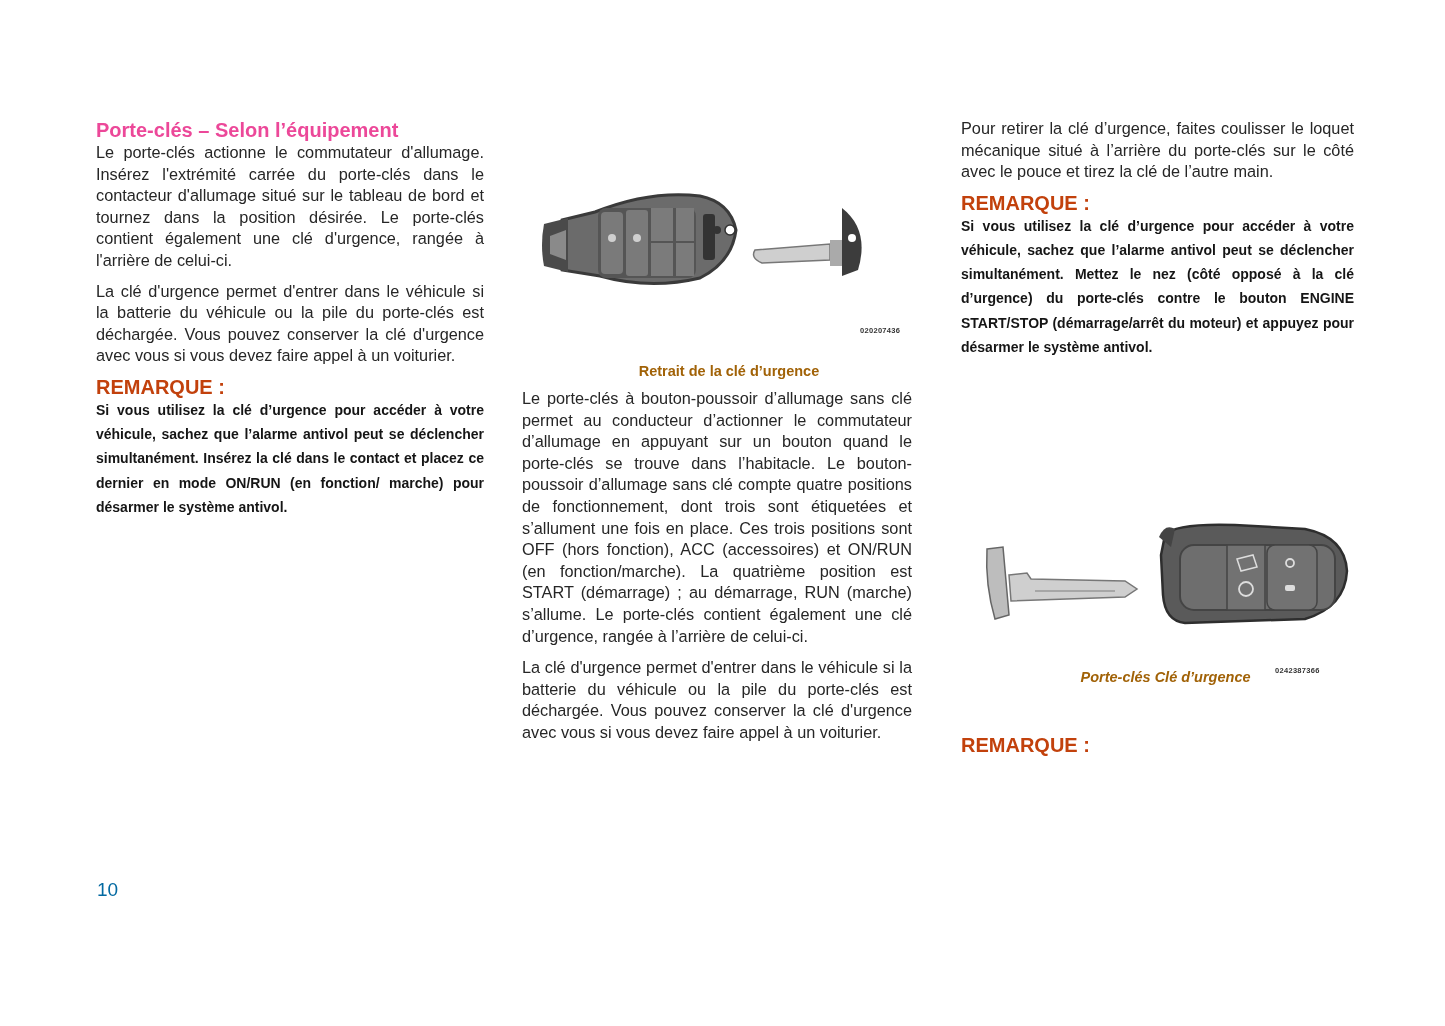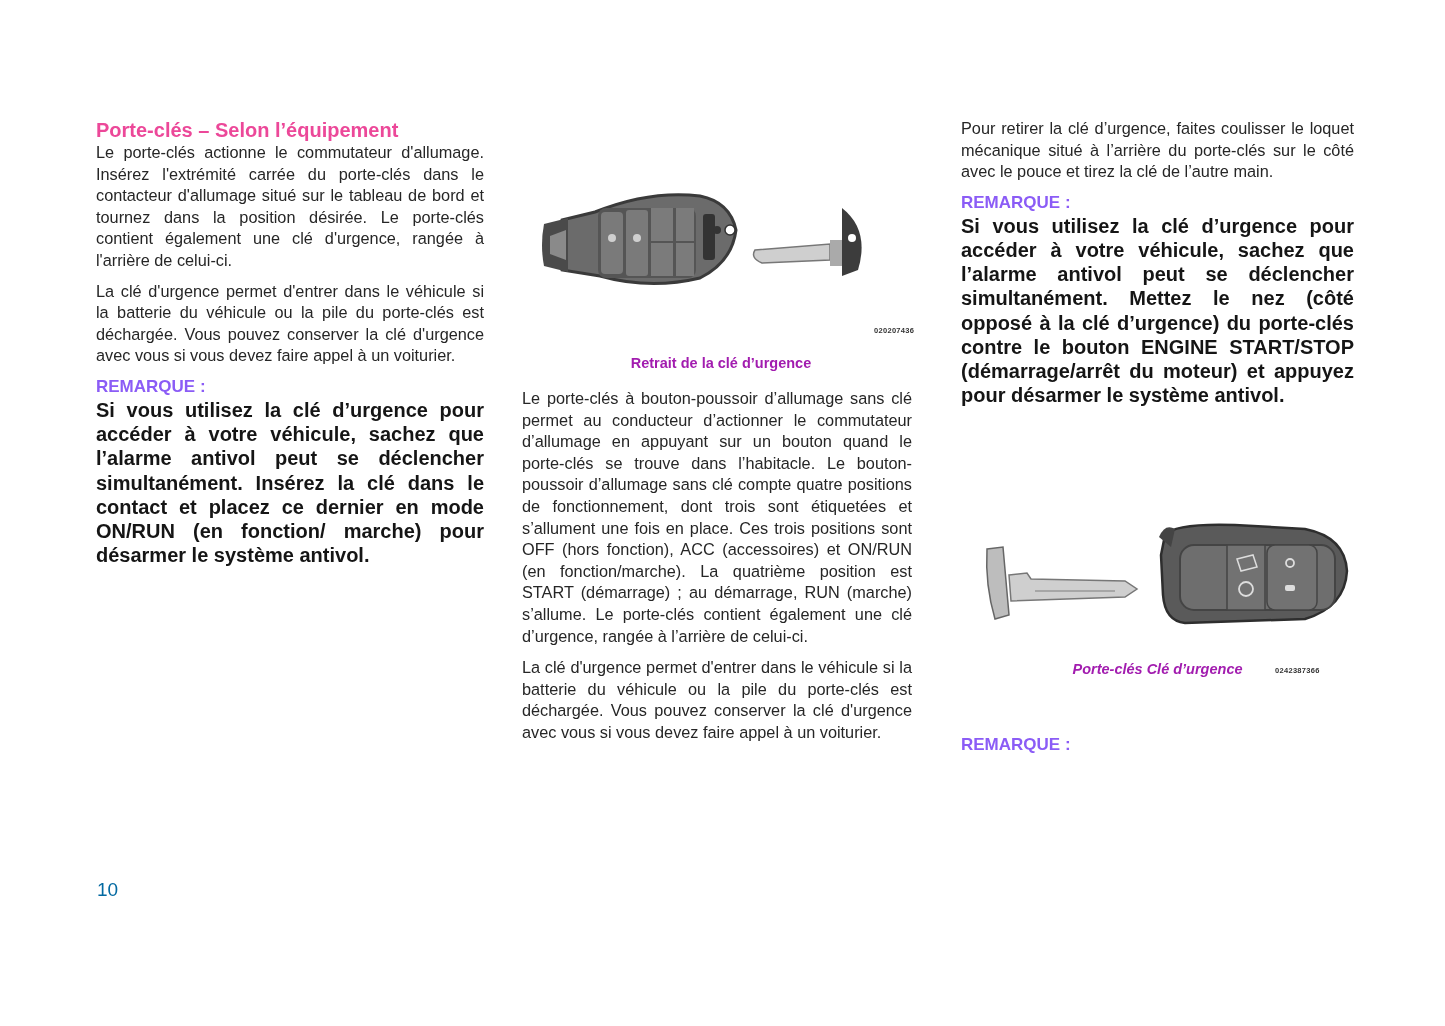--- a/index.html
+++ b/index.html
@@ -13,27 +13,27 @@
     .col-3 { left: 961px; width: 393px; }
 
     .p {
       font-size: 16.3px; line-height: 21.6px; text-align: justify;
       margin: 0; color: #262626;
     }
     .p.last-left { text-align-last: left; }
     .title {
       font-size: 20px; font-weight: bold; margin: 0; line-height: 24px; color: #ec4899;
     }
-    .note-label { font-size: 17px; line-height: 22px; margin: 0; color: #8b5cf6; font-weight: 600; }
+    .note-label { font-size: 20px; line-height: 22px; margin: 0; color: #c2410c; font-weight: 600; }
     .note-body {
-      font-size: 20px; line-height: 24.2px; font-weight: bold; margin: 0;
+      font-size: 14px; line-height: 24.2px; font-weight: bold; margin: 0;
       text-align: justify; color: #151515;
     }
     .caption {
-      font-size: 14.5px; font-weight: bold; text-align: center; color: #a21caf; margin: 0;
+      font-size: 14.5px; font-weight: bold; text-align: center; color: #a16207; margin: 8px;
     }
     .figcode {
       font-size: 7.5px; font-weight: bold; color: #333; position: absolute;
       letter-spacing: 0.3px;
     }
     .figure { position: absolute; }
     .page-number { position: absolute; left: 97px; top: 879px; font-size: 19px; color: #0369a1; }
   </style>
 </head>
 <body>
@@ -66,21 +66,21 @@
     <circle cx="97" cy="48" r="4" fill="#cfcfcf"></circle>
     <circle cx="177" cy="40" r="4" fill="#333"></circle>
     <circle cx="190" cy="40" r="5" fill="#fff" stroke="#333" stroke-width="1.5"></circle>
 
     <path d="M215 60 L290 54 L290 70 L222 73 Q210 68 215 60 Z" fill="#cfcfcf" stroke="#777" stroke-width="1.5"></path>
     <path d="M290 50 L302 50 L302 76 L290 76 Z" fill="#aaaaaa"></path>
 
     <path d="M302 18 Q330 40 318 80 L302 86 Z" fill="#3c3c3c"></path>
     <circle cx="312" cy="48" r="4" fill="#fff"></circle>
   </svg>
-  <span class="figcode" style="left:334px; top:136px;">020207436</span>
+  <span class="figcode" style="left:320px; top:136px;">020207436</span>
 </div>
 <p class="caption" style="position:absolute; left:526px; top:355px; width:390px;">Retrait de la clé d’urgence</p>
 
 <div class="col col-2" style="top:388px;">
   <p class="p last-left">Le porte-clés à bouton-poussoir d’allumage sans clé permet au conducteur d’actionner le commutateur d’allumage en appuyant sur un bouton quand le porte-clés se trouve dans l’habitacle. Le bouton-poussoir d’allumage sans clé compte quatre positions de fonctionnement, dont trois sont étiquetées et s’allument une fois en place. Ces trois positions sont OFF (hors fonction), ACC (accessoires) et ON/RUN (en fonction/marche). La quatrième position est START (démarrage) ; au démarrage, RUN (marche) s’allume. Le porte-clés contient également une clé d’urgence, rangée à l’arrière de celui-ci.</p>
   <p class="p last-left" style="margin-top:10px;">La clé d'urgence permet d'entrer dans le véhicule si la batterie du véhicule ou la pile du porte-clés est déchargée. Vous pouvez conserver la clé d'urgence avec vous si vous devez faire appel à un voiturier.</p>
 </div>
 
 <div class="col col-3" style="top:118px;">
   <p class="p last-left">Pour retirer la clé d’urgence, faites coulisser le loquet mécanique situé à l’arrière du porte-clés sur le côté avec le pouce et tirez la clé de l’autre main.</p>

